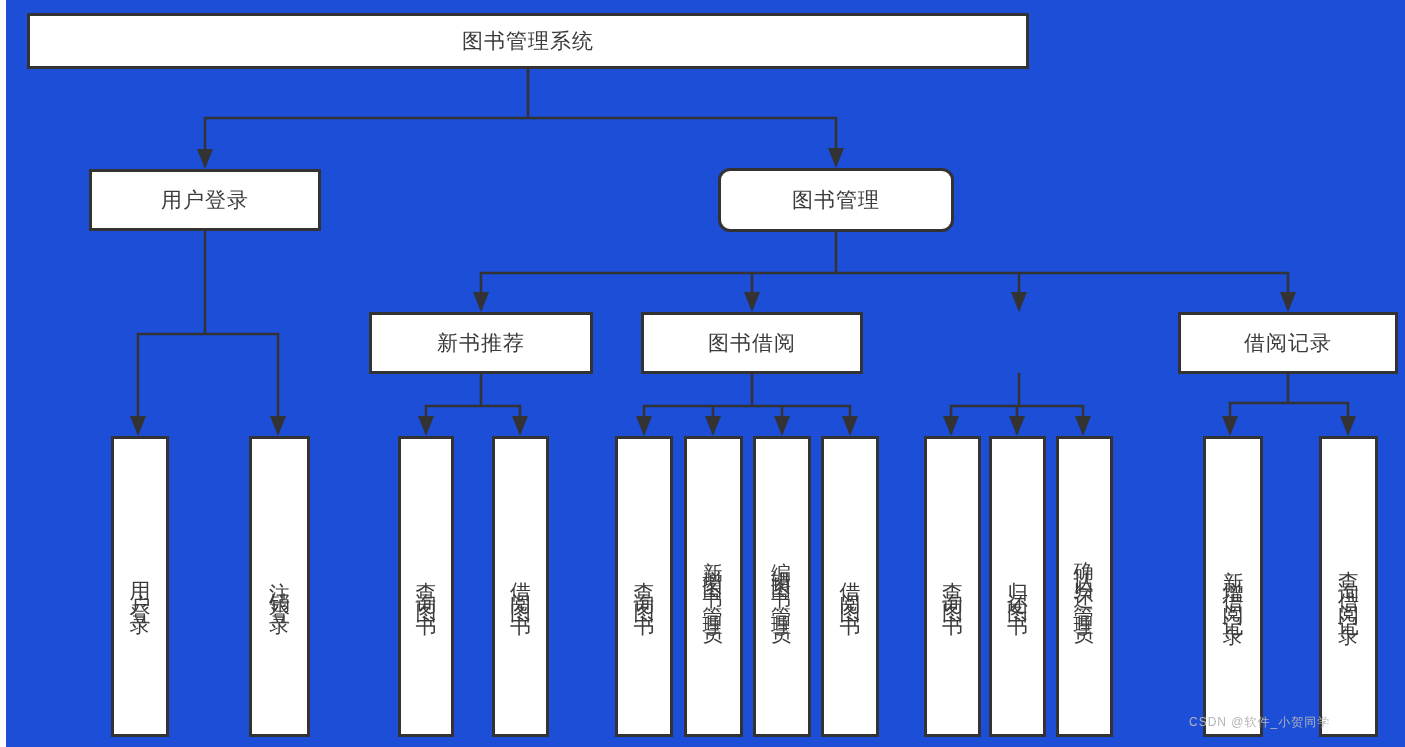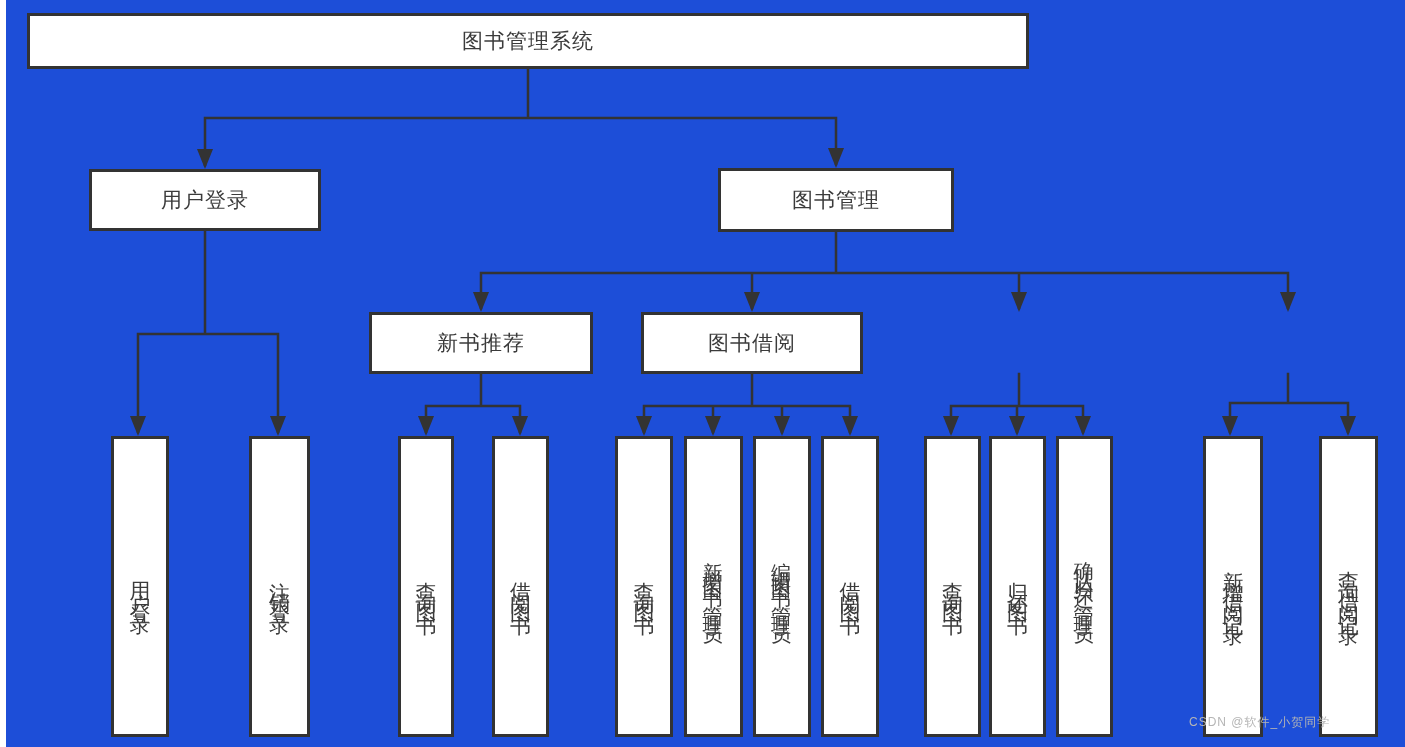--- a/index.html
+++ b/index.html
@@ -110,24 +110,25 @@
       <polygon points="1003,416 1019,416 1011,436"></polygon>
       <polygon points="1069,416 1085,416 1077,436"></polygon>
       <polygon points="1216,416 1232,416 1224,436"></polygon>
       <polygon points="1334,416 1350,416 1342,436"></polygon>
     </g>
   </svg>
 
   <div class="hnode" style="left:21px; top:13px; width:1002px; height:56px;">图书管理系统</div>
 
   <div class="hnode" style="left:83px; top:169px; width:232px; height:62px;">用户登录</div>
-  <div class="hnode" style="left:712px; top:168px; width:236px; height:64px;">图书管理</div>
+  <div class="hnode" style="left:712px; top:168px; width:236px; height:64px;border-radius:12px;">图书管理</div>
 
   <div class="hnode" style="left:363px; top:312px; width:224px; height:62px;">新书推荐</div>
   <div class="hnode" style="left:635px; top:312px; width:222px; height:62px;">图书借阅</div>
+  <div class="hnode" style="left:1172px; top:312px; width:220px; height:62px;">借阅记录</div>
 
   <div class="vnode" style="left:105px; width:58px;">用户登录</div>
   <div class="vnode" style="left:243px; width:61px;">注销登录</div>
 
   <div class="vnode" style="left:392px; width:56px;">查询图书</div>
   <div class="vnode" style="left:486px; width:57px;">借阅图书</div>
 
   <div class="vnode" style="left:609px; width:58px;">查询图书</div>
   <div class="vnode long" style="left:678px; width:59px;">新增图书（管理员）</div>
   <div class="vnode long" style="left:747px; width:58px;">编辑图书（管理员）</div>

